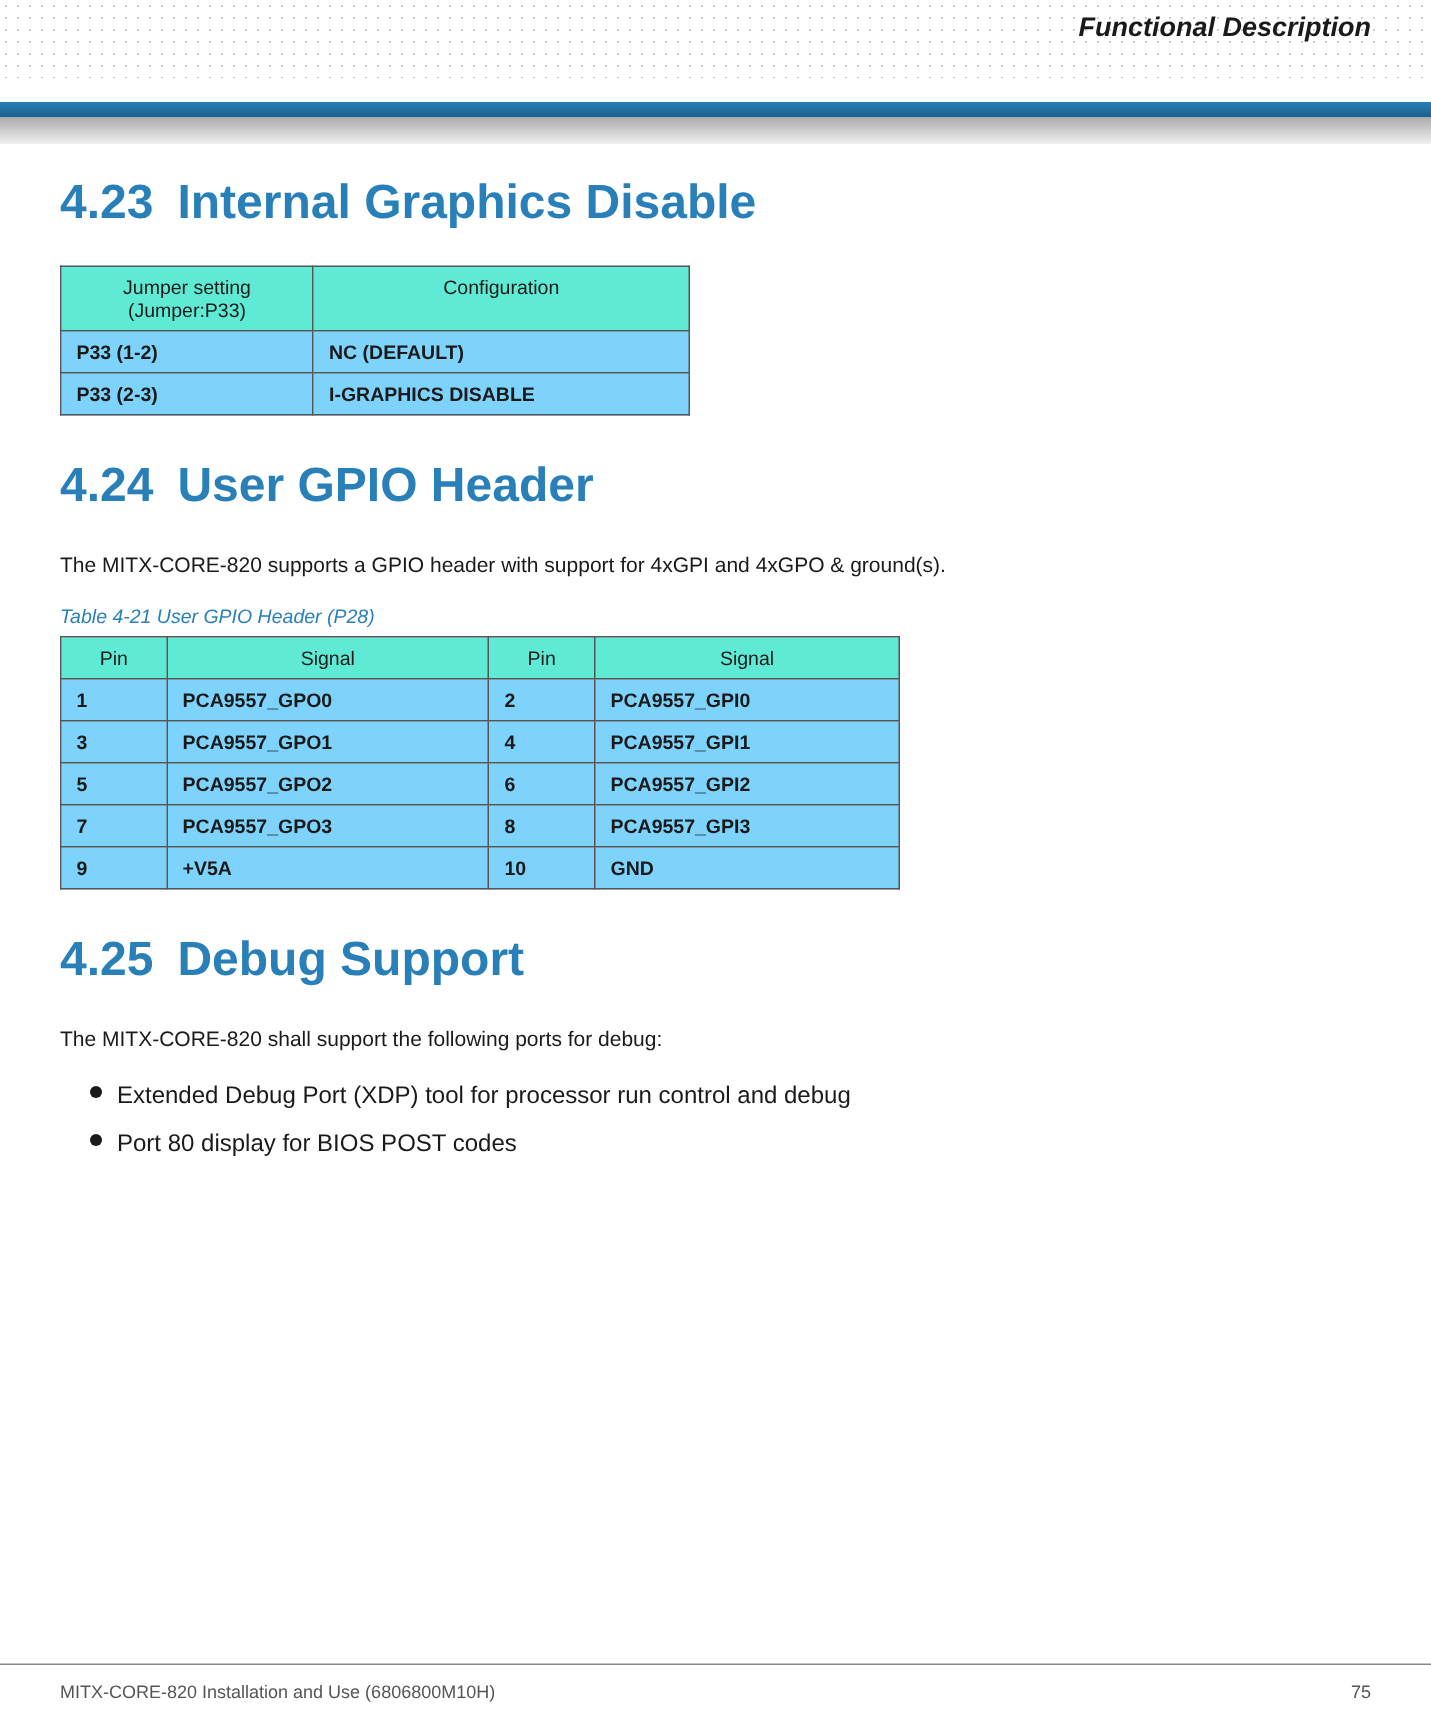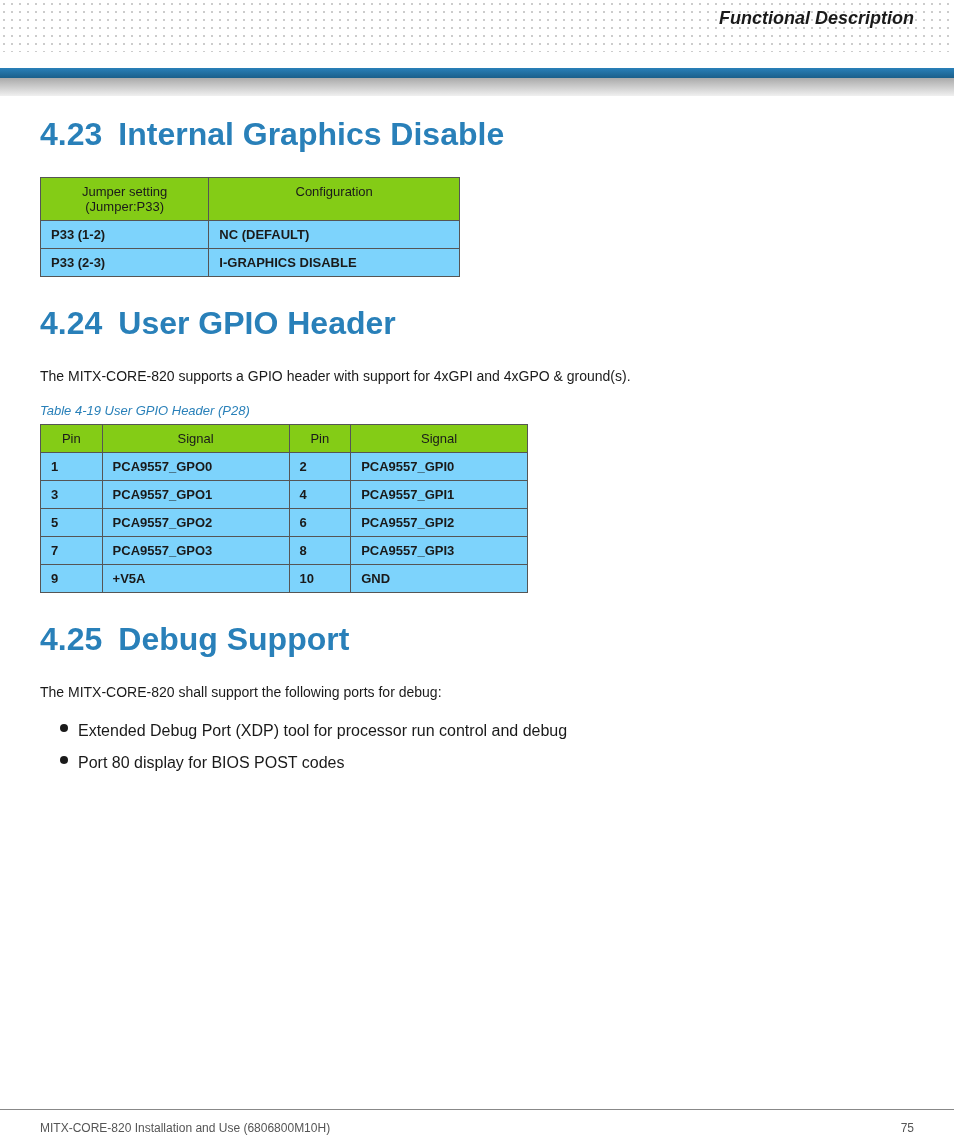--- a/index.html
+++ b/index.html
@@ -90,30 +90,30 @@
 
     
     table {
       border-collapse: collapse;
       margin-bottom: 28px;
     }
     table.narrow {
       width: 420px;
     }
     table.wide {
-      width: 488px;
+      width: 560px;
     }
     th, td {
       border: 1px solid #555555;
       padding: 6px 10px;
       font-size: 13px;
       vertical-align: top;
     }
     th {
-      background: #84cc16;
+      background: #5eead4;
       font-weight: normal;
     }
     td {
       background: #7dd3fc;
       font-weight: bold;
     }
 
     
     .body-text {
       font-size: 14px;
@@ -202,21 +202,21 @@
     </tbody>
   </table>
 
   <div class="section-heading">
     <span class="section-number">4.24</span>
     <span class="section-title">User GPIO Header</span>
   </div>
 
   <p class="body-text">The MITX-CORE-820 supports a GPIO header with support for 4xGPI and 4xGPO &amp; ground(s).</p>
 
-  <div class="table-caption">Table 4-19 User GPIO Header (P28)</div>
+  <div class="table-caption">Table 4-21 User GPIO Header (P28)</div>
 
   <table class="wide">
     <thead>
       <tr>
         <th>Pin</th>
         <th>Signal</th>
         <th>Pin</th>
         <th>Signal</th>
       </tr>
     </thead>

